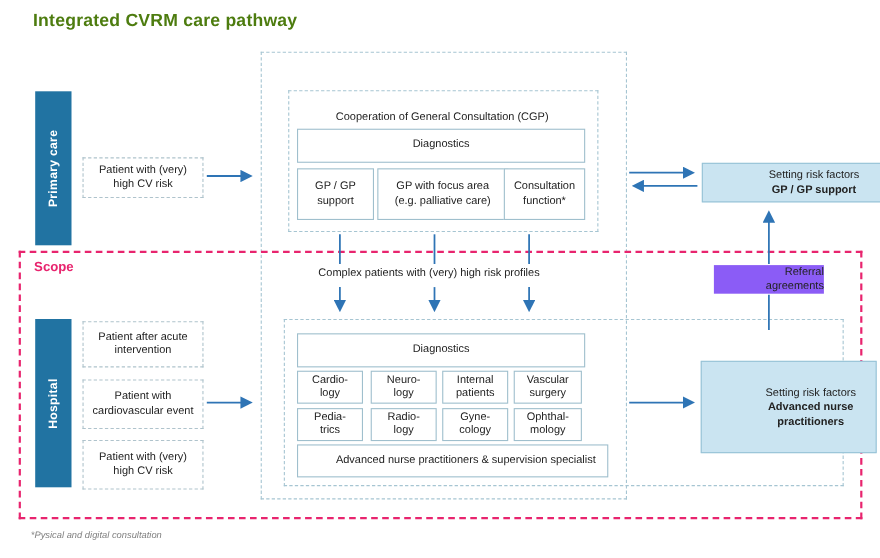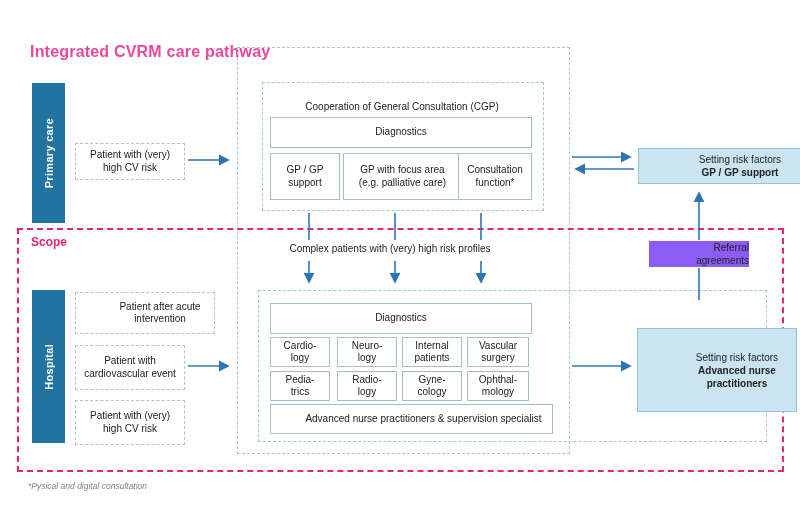--- a/index.html
+++ b/index.html
@@ -2,21 +2,21 @@
 <html><head>
 <meta charset="utf-8">
 <style>
   html,body{margin:0;padding:0;background:#ffffff;}
   #canvas{
     position:relative;width:800px;height:507px;background:#ffffff;overflow:hidden;
     font-family:"Liberation Sans","DejaVu Sans",sans-serif;color:#222222;
   }
   .abs{position:absolute;}
   .title{
-    font-size:16px;font-weight:bold;color:#ec4899;letter-spacing:.2px;margin-top:32px;
+    font-size:16px;font-weight:bold;color:#4d7c0f;letter-spacing:.2px;
   }
   .lane{
     background:#2173A2;color:#ffffff;display:flex;align-items:center;justify-content:center;
   }
   .lane span{
     writing-mode:vertical-rl;transform:rotate(180deg);
     font-size:11px;font-weight:bold;letter-spacing:.3px;white-space:nowrap;
   }
   .dashedbox{border:1px dashed #A6C5D2;background:transparent;}
   .patientbox{
@@ -95,21 +95,21 @@
 surgery</div>
   <div class="abs solidbox" style="left:337px;top:371px;width:58px;height:28px;">Radio-
 logy</div>
   <div class="abs solidbox" style="left:402px;top:371px;width:58px;height:28px;">Gyne-
 cology</div>
   <div class="abs solidbox" style="left:467px;top:371px;width:60px;height:28px;">Ophthal-
 mology</div>
 
   <div class="abs solidbox" style="left:270px;top:404px;width:257px;height:28px;padding-left:24px;">Advanced nurse practitioners &amp; supervision specialist</div>
 
-  <div class="abs patientbox" style="left:75px;top:292px;width:108px;height:40px;padding-left:30px;">Patient after acute
+  <div class="abs patientbox" style="left:75px;top:292px;width:108px;height:40px;">Patient after acute
 intervention</div>
   <div class="abs patientbox" style="left:75px;top:345px;width:108px;height:43px;">Patient with
 cardiovascular event</div>
   <div class="abs patientbox" style="left:75px;top:400px;width:108px;height:43px;">Patient with (very)
 high CV risk</div>
 
   <div class="abs bluebox" style="left:638px;top:148px;width:122px;height:34px;">
     <span>Setting risk factors</span>
     <span class="b2">GP / GP support</span>
   </div>

